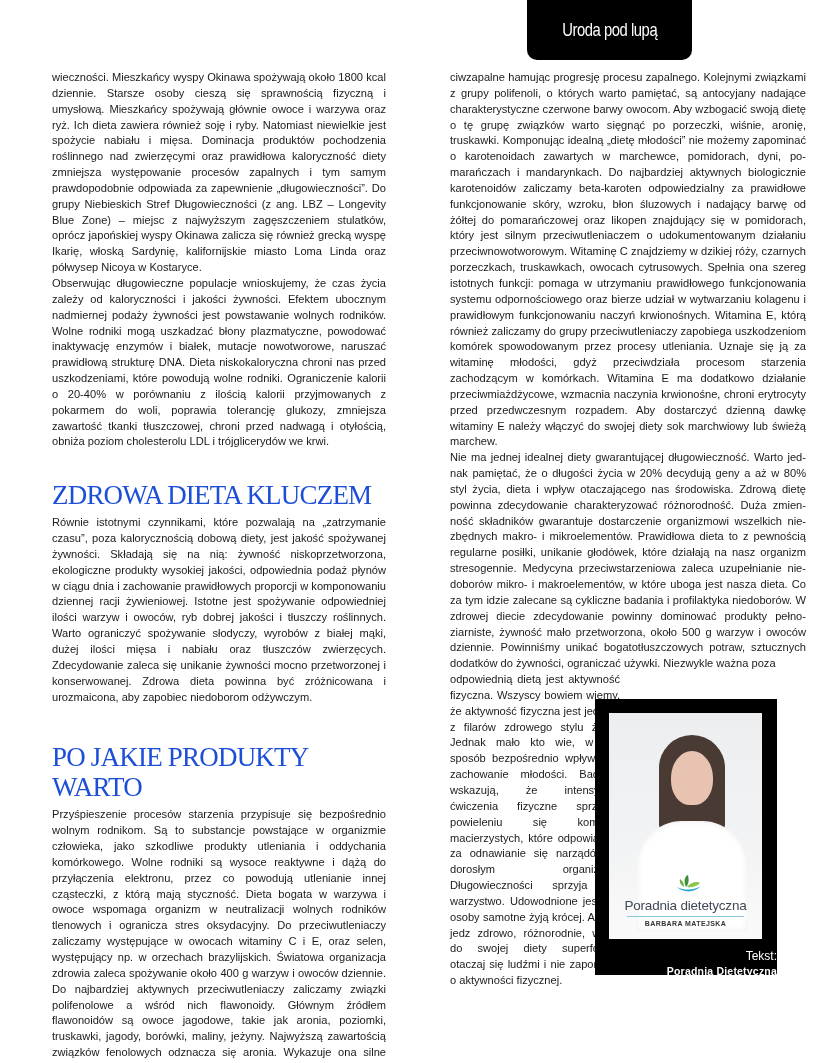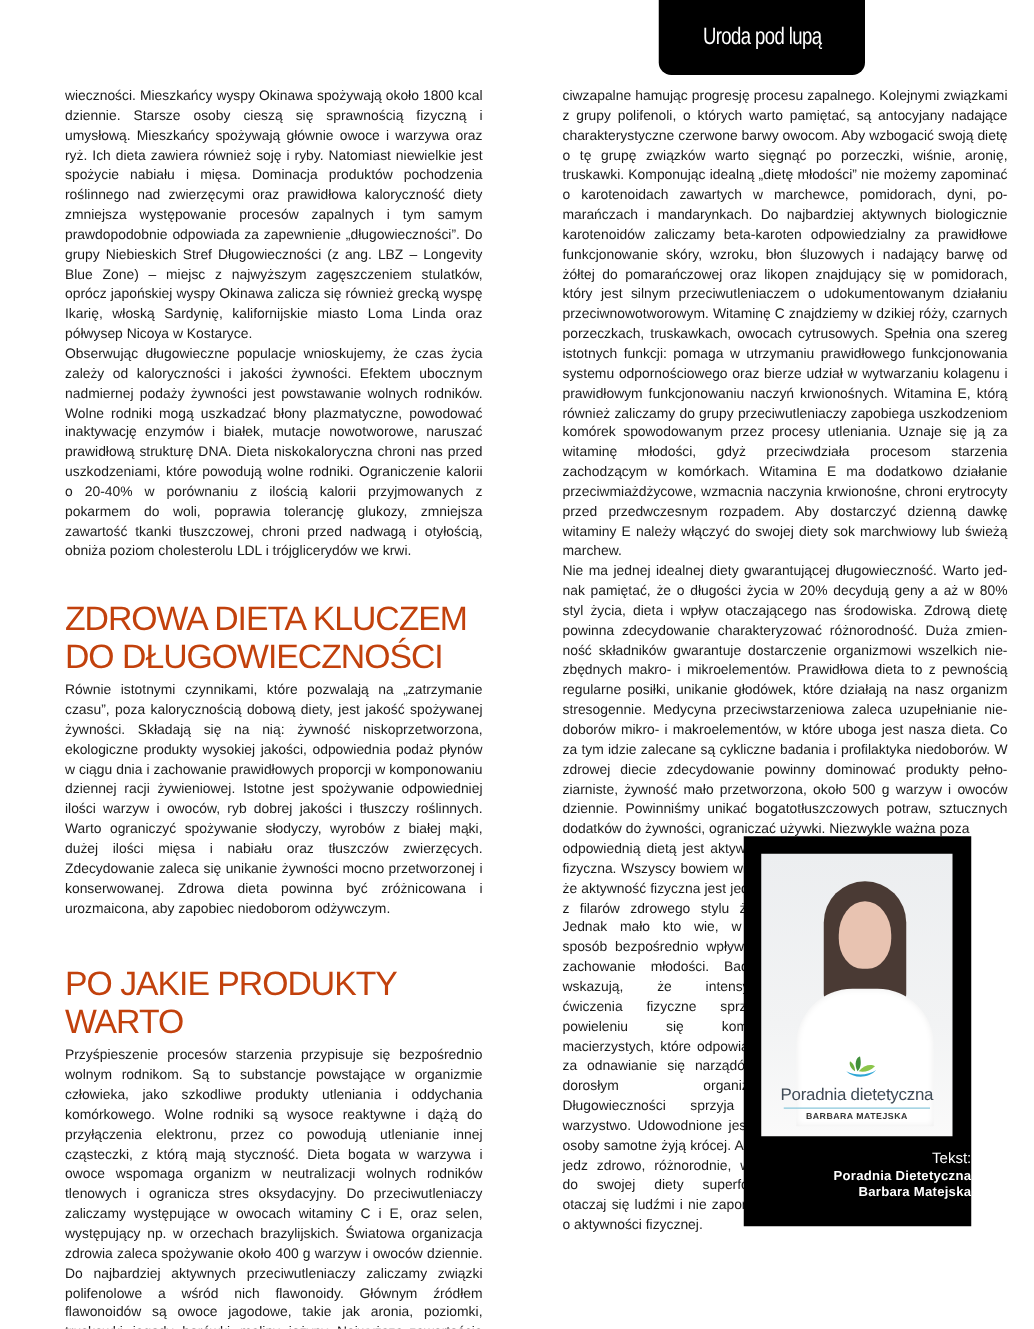--- a/index.html
+++ b/index.html
@@ -15,31 +15,31 @@
     color: #fff; font-family: "Liberation Sans Narrow", "Liberation Sans", sans-serif;
     font-size: 19px; letter-spacing: -0.6px; transform: scaleX(0.78); display: inline-block;
   }
 
   .col { position: absolute; font-size: 11.1px; line-height: 15.85px; text-align: justify; hyphens: manual; }
   .col-left { left: 52px; top: 70px; width: 334px; }
   .col-right { left: 422px; top: 70px; width: 356px; margin-left: 28px; }
 
   .col p { margin: 0; }
   .heading {
-    font-family: Liberation Sans, sans-serif; font-weight: normal;
-    font-size: 27px; line-height: 30px; letter-spacing: -0.8px; color: #c2410c;
+    font-family: Liberation Serif, serif; font-weight: normal;
+    font-size: 27px; line-height: 30px; letter-spacing: -0.8px; color: #1d4ed8;
     text-align: left; text-transform: uppercase;
   }
   .h1 { margin-top: 30px; margin-bottom: 5px; }
   .h2 { margin-top: 37px; margin-bottom: 5px; }
 
   .narrow { width: 170px; }
 
   .sidebar {
-    position: absolute; left: 595px; top: 669px; width: 182px; height: 312px;
+    position: absolute; left: 595px; top: 699px; width: 182px; height: 276px;
     background: #000;
   }
   .photo {
     position: absolute; left: 14px; top: 14px; width: 153px; height: 226px;
     background: linear-gradient(180deg, #eceef0 0%, #f2f3f4 60%, #fafafa 100%);
     overflow: hidden;
   }
   .photo .hair {
     position: absolute; left: 50px; top: 22px; width: 66px; height: 100px;
     background: #4a3a34; border-radius: 33px 33px 10px 10px;
@@ -79,21 +79,20 @@
 <div class="header-tab">
   <span>Uroda pod lupą</span>
 </div>
 
 <div class="col col-left">
   <p>wieczności. Mieszkańcy wyspy Okinawa spożywają około 1800 kcal dziennie. Starsze osoby cieszą się sprawnością fizyczną i umysłową. Mieszkańcy spożywają głównie owoce i warzywa oraz ryż. Ich dieta zawiera również soję i ryby. Natomiast niewielkie jest spożycie nabiału i mięsa. Dominacja produktów pochodzenia roślinnego nad zwierzęcy­mi oraz prawidłowa kaloryczność diety zmniejsza występowanie pro­cesów zapalnych i tym samym prawdopodobnie odpowiada za zapew­nienie „długowieczności”. Do grupy Niebieskich Stref Długowieczności (z ang. LBZ – Longevity Blue Zone) – miejsc z najwyższym zagęszcze­niem stulatków, oprócz japońskiej wyspy Okinawa zalicza się również grecką wyspę Ikarię, włoską Sardynię, kalifornijskie miasto Loma Linda oraz półwysep Nicoya w Kostaryce.</p>
   <p>Obserwując długowieczne populacje wnioskujemy, że czas życia zale­ży od kaloryczności i jakości żywności. Efektem ubocznym nadmiernej podaży żywności jest powstawanie wolnych rodników. Wolne rodniki mogą uszkadzać błony plazmatyczne, powodować inaktywację enzy­mów i białek, mutacje nowotworowe, naruszać prawidłową strukturę DNA. Dieta niskokaloryczna chroni nas przed uszkodzeniami, które powodują wolne rodniki. Ograniczenie kalorii o 20-40% w porównaniu z ilością kalorii przyjmowanych z pokarmem do woli, poprawia tolerancję glukozy, zmniejsza zawartość tkanki tłuszczowej, chroni przed nadwagą i otyłością, obniża poziom cholesterolu LDL i trójglicerydów we krwi.</p>
 
   <h2 class="heading h1">
     <span>Zdrowa dieta kluczem</span><br>
-    <span>do długowieczności</span>
   </h2>
   <p>Równie istotnymi czynnikami, które pozwalają na „zatrzymanie czasu”, poza kalorycznością dobową diety, jest jakość spożywanej żywności. Składają się na nią: żywność niskoprzetworzona, ekologiczne produk­ty wysokiej jakości, odpowiednia podaż płynów w ciągu dnia i zacho­wanie prawidłowych proporcji w komponowaniu dziennej racji żywie­niowej. Istotne jest spożywanie odpowiedniej ilości warzyw i owoców, ryb dobrej jakości i tłuszczy roślinnych. Warto ograniczyć spożywanie słodyczy, wyrobów z białej mąki, dużej ilości mięsa i nabiału oraz tłusz­czów zwierzęcych. Zdecydowanie zaleca się unikanie żywności moc­no przetworzonej i konserwowanej. Zdrowa dieta powinna być zróżni­cowana i urozmaicona, aby zapobiec niedoborom odżywczym.</p>
 
   <h2 class="heading h2">
     <span>Po jakie produkty warto</span><br>
   </h2>
   <p>Przyśpieszenie procesów starzenia przypisuje się bezpośrednio wol­nym rodnikom. Są to substancje powstające w organizmie człowieka, jako szkodliwe produkty utleniania i oddychania komórkowego. Wolne rodniki są wysoce reaktywne i dążą do przyłączenia elektronu, przez co powodują utlenianie innej cząsteczki, z którą mają styczność. Dieta bogata w warzywa i owoce wspomaga organizm w neutralizacji wol­nych rodników tlenowych i ogranicza stres oksydacyjny. Do przeciwu­tleniaczy zaliczamy występujące w owocach witaminy C i E, oraz selen, występujący np. w orzechach brazylijskich. Światowa organizacja zdro­wia zaleca spożywanie około 400 g warzyw i owoców dziennie. Do najbardziej aktywnych przeciwutleniaczy zaliczamy związki polifenolo­we a wśród nich flawonoidy. Głównym źródłem flawonoidów są owoce jagodowe, takie jak aronia, poziomki, truskawki, jagody, borówki, mali­ny, jeżyny. Najwyższą zawartością związków fenolowych odznacza się aronia. Wykazuje ona silne właściwości przeciwutleniające, oczyszcza naczynia krwionośne, wiąże metale ciężkie a także ma działanie prze­</p>
 </div>
 
 <div class="col col-right">

